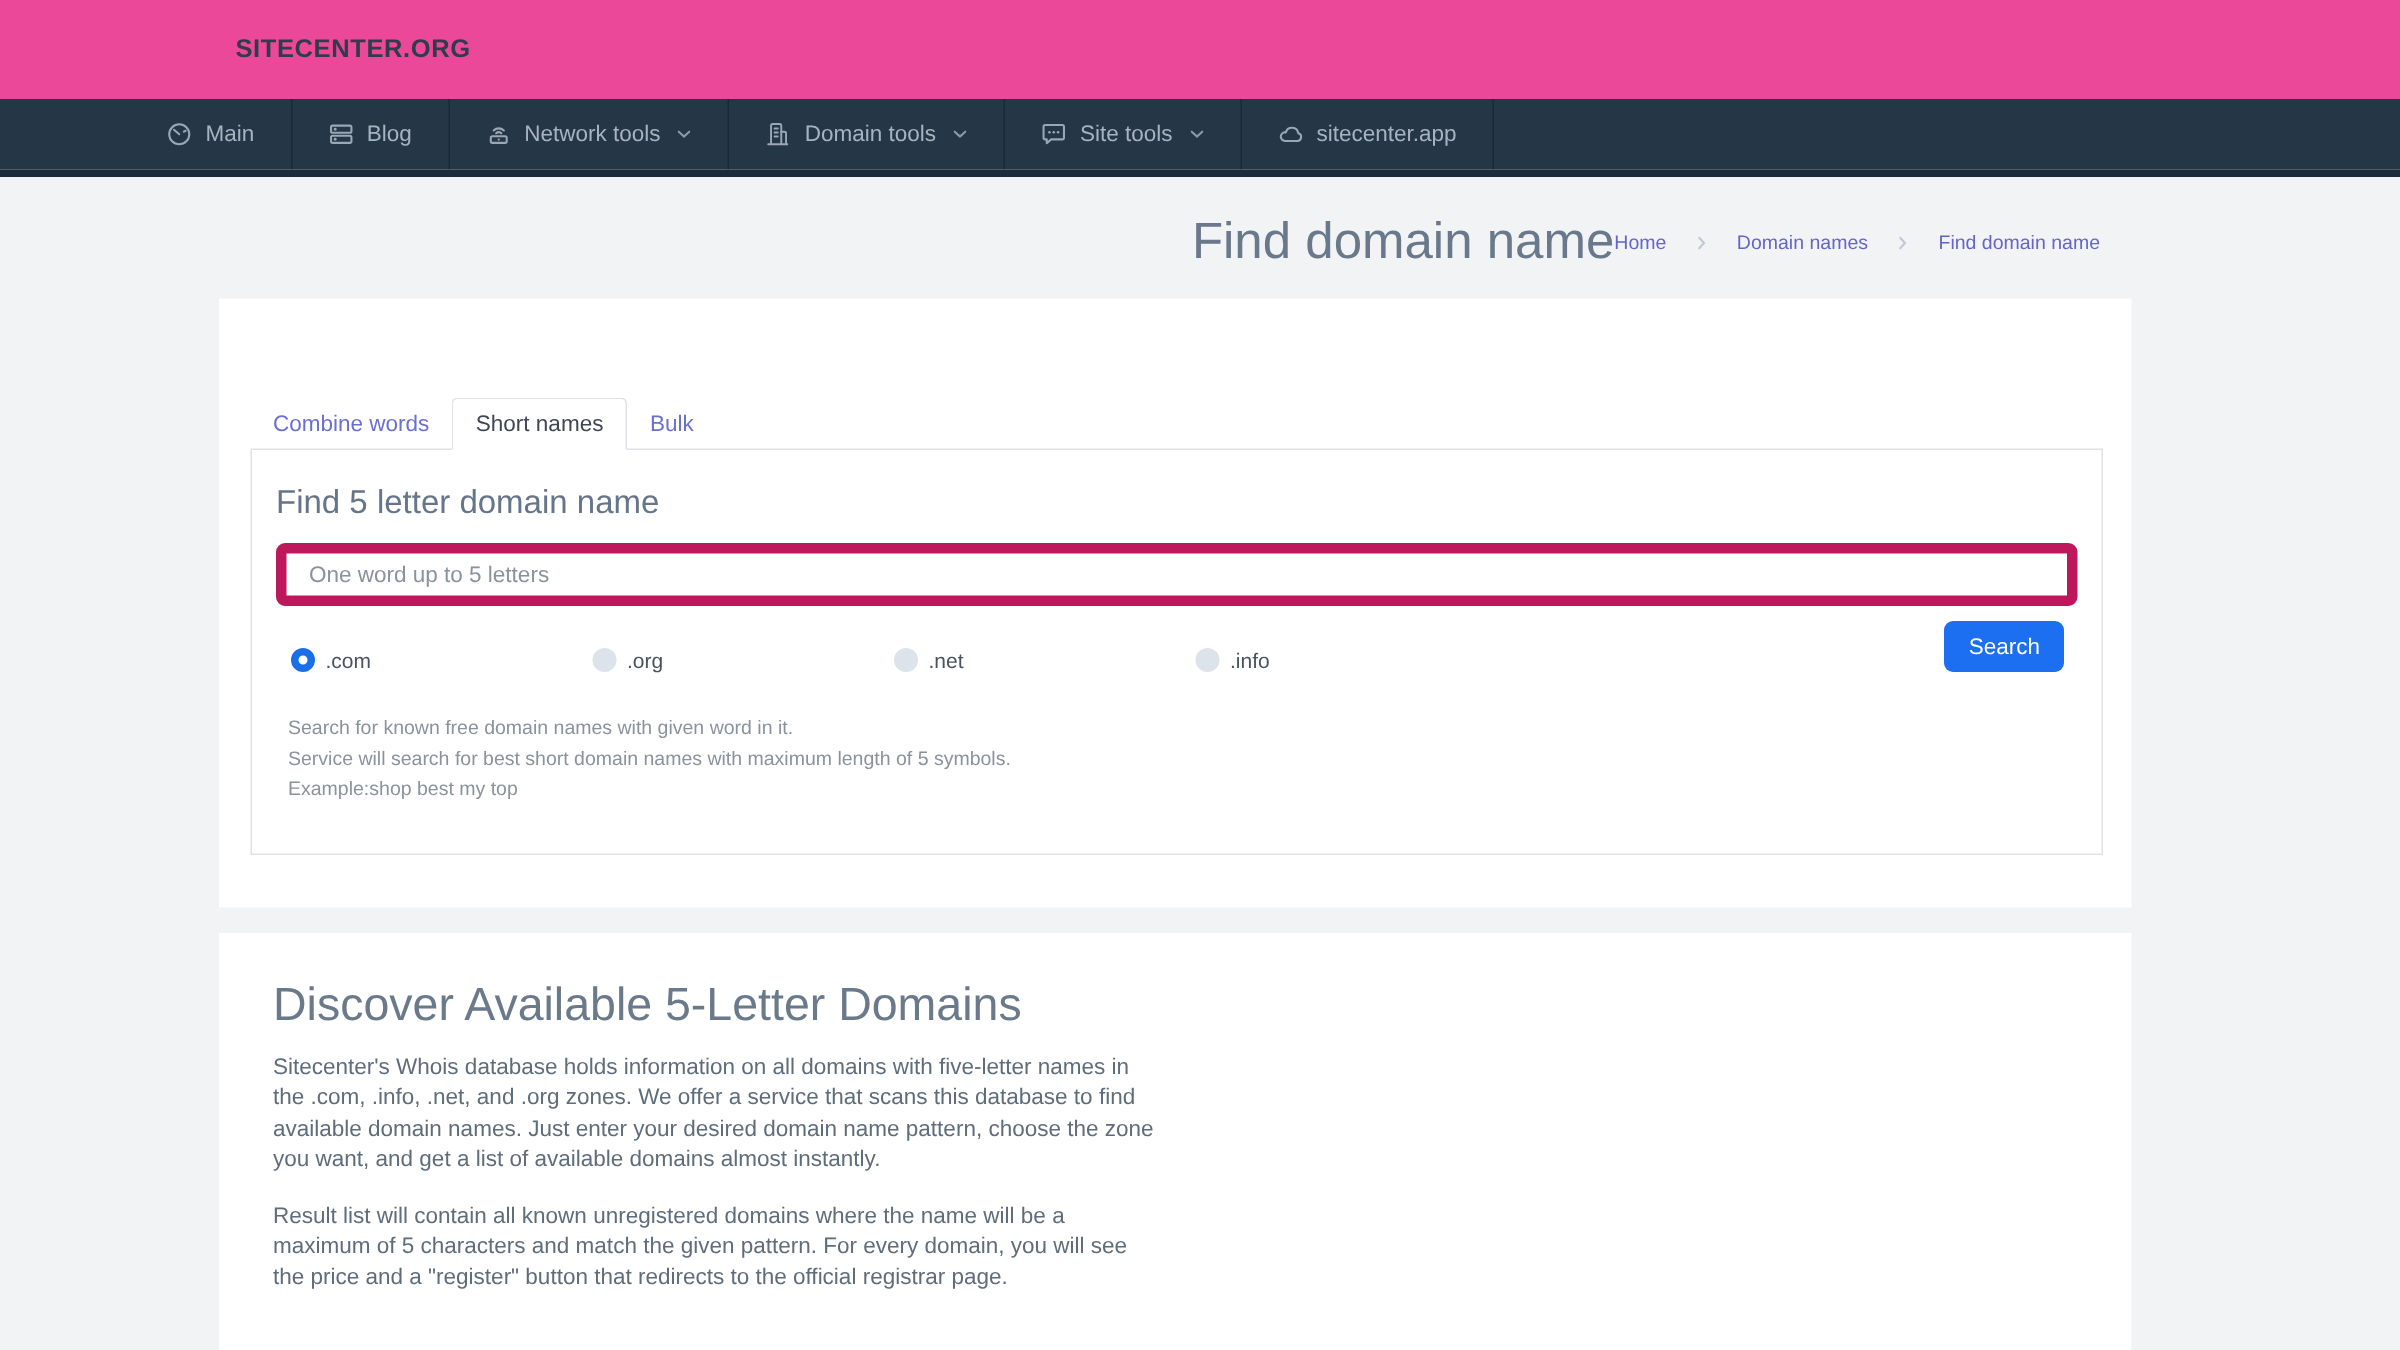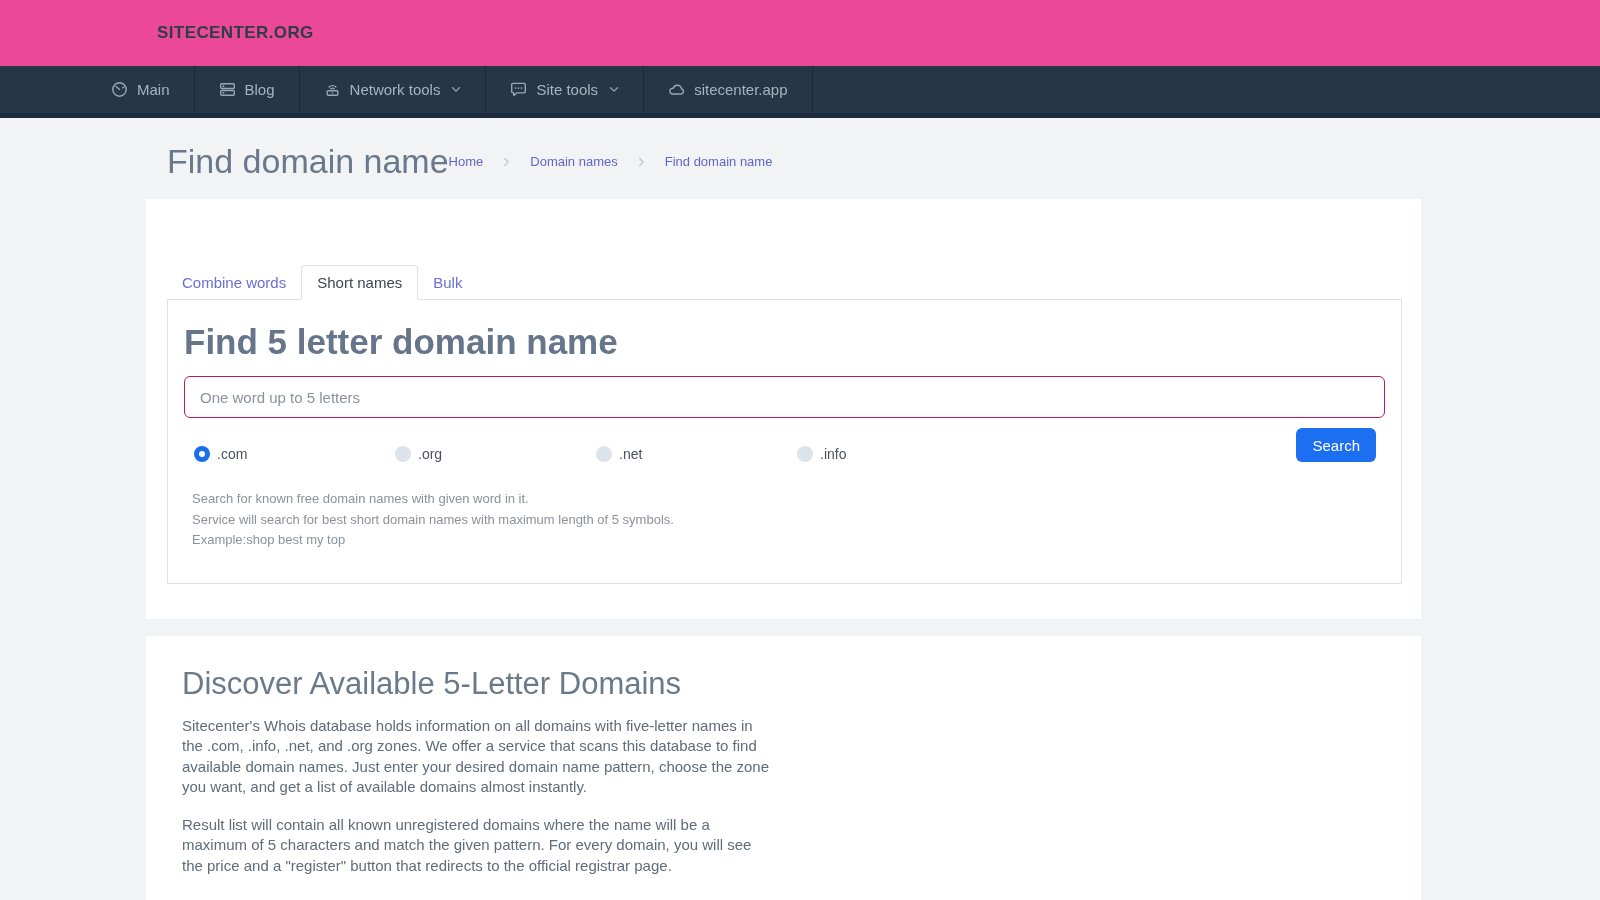--- a/index.html
+++ b/index.html
@@ -30,21 +30,21 @@
     color: #a8b3c0; font-size: 15px;
     border-right: 1px solid rgba(0,0,0,0.25);
     white-space: nowrap;
   }
   .nav-item .nav-icon { display: inline-flex; color: #9aa7b5; }
   .nav-item .chev { display: inline-flex; margin-left: 2px; color: #8d9aa9; }
 
   
   .container { margin-left: 146px; width: 1275px; }
   .page-head {
-    display: flex; justify-content: flex-start; align-items: center;
+    display: flex; justify-content: flex-end; align-items: center;
     padding: 24px 21px 18px 21px;
   }
   .page-title { font-size: 34px; font-weight: 400; color: #69788b; margin: 0; }
   .breadcrumb { display: flex; align-items: center; gap: 20px; font-size: 13px; }
   .breadcrumb a { color: #6366c8; text-decoration: none; cursor: pointer; }
   .crumb-sep { color: #c3c8d2; display: inline-flex; }
 
   
   .card { background: #ffffff; }
   .card-finder { padding: 66px 0 35px 0; }
@@ -59,25 +59,25 @@
     border: 1px solid #dee2e6; border-bottom: 1px solid #ffffff;
     border-radius: 4px 4px 0 0;
     margin-bottom: -1px; position: relative; z-index: 2;
   }
 
   .panel {
     margin: 0 19px 0 21px;
     border: 1px solid #dee2e6;
     padding: 16px 16px 32px 16px;
   }
-  .panel-heading { font-size: 35px; font-weight: 700; color: #66758a; margin: 6px 0 14px 0; }
+  .panel-heading { font-size: 22px; font-weight: 400; color: #66758a; margin: 6px 0 14px 0; }
 
   .word-input {
     width: 100%; height: 42px;
-    border: 1px solid #be185d; border-radius: 6px;
+    border: 7px solid #be185d; border-radius: 6px;
     padding: 0 15px; font-size: 15px; color: #3e4752;
     outline: none; font-family: "Liberation Sans", sans-serif;
   }
   .word-input::placeholder { color: #8a929d; }
 
   .zones-row { display: flex; align-items: flex-end; margin-top: 10px; }
   .zone { width: 201px; padding-left: 10px; display: flex; align-items: center; gap: 7px;
           font-size: 14px; color: #49535f; }
   .radio { width: 16px; height: 16px; border-radius: 50%; flex: 0 0 16px; cursor: pointer; }
   .radio.on  { border: 5px solid #1a6fe8; background: #ffffff; }
@@ -141,20 +141,36 @@
       </svg>
     </span>
     <span>Network tools</span>
     <span class="chev">
       <svg width="10" height="7" viewBox="0 0 10 7" fill="none" stroke="currentColor" stroke-width="1.4" stroke-linecap="round">
         <path d="M1.5 1.8 L5 5 L8.5 1.8"></path>
       </svg>
     </span>
   </div>
 
+  <div class="nav-item">
+    <span class="nav-icon">
+      <svg width="17" height="17" viewBox="0 0 16 16" fill="none" stroke="currentColor" stroke-width="1.2" stroke-linecap="round">
+        <path d="M3.8 14.3 V2.6 a1 1 0 0 1 1-1 h4.4 a1 1 0 0 1 1 1 V14.3"></path>
+        <path d="M10.2 6.4 h2 a1 1 0 0 1 1 1 V14.3"></path>
+        <path d="M2 14.3 h12"></path>
+        <path d="M6 4.4 h2 M6 6.9 h2 M6 9.4 h2"></path>
+      </svg>
+    </span>
+    <span>Domain tools</span>
+    <span class="chev">
+      <svg width="10" height="7" viewBox="0 0 10 7" fill="none" stroke="currentColor" stroke-width="1.4" stroke-linecap="round">
+        <path d="M1.5 1.8 L5 5 L8.5 1.8"></path>
+      </svg>
+    </span>
+  </div>
 
   <div class="nav-item">
     <span class="nav-icon">
       <svg width="17" height="17" viewBox="0 0 16 16" fill="none" stroke="currentColor" stroke-width="1.3" stroke-linejoin="round">
         <path d="M2.6 2.2 h10.8 a1 1 0 0 1 1 1 v7 a1 1 0 0 1 -1 1 H6.4 L3.6 13.6 v-2.4 H2.6 a1 1 0 0 1 -1 -1 v-7 a1 1 0 0 1 1 -1 z"></path>
         <circle cx="5.3" cy="6.7" r="0.8" fill="currentColor" stroke="none"></circle>
         <circle cx="8" cy="6.7" r="0.8" fill="currentColor" stroke="none"></circle>
         <circle cx="10.7" cy="6.7" r="0.8" fill="currentColor" stroke="none"></circle>
       </svg>
     </span>

